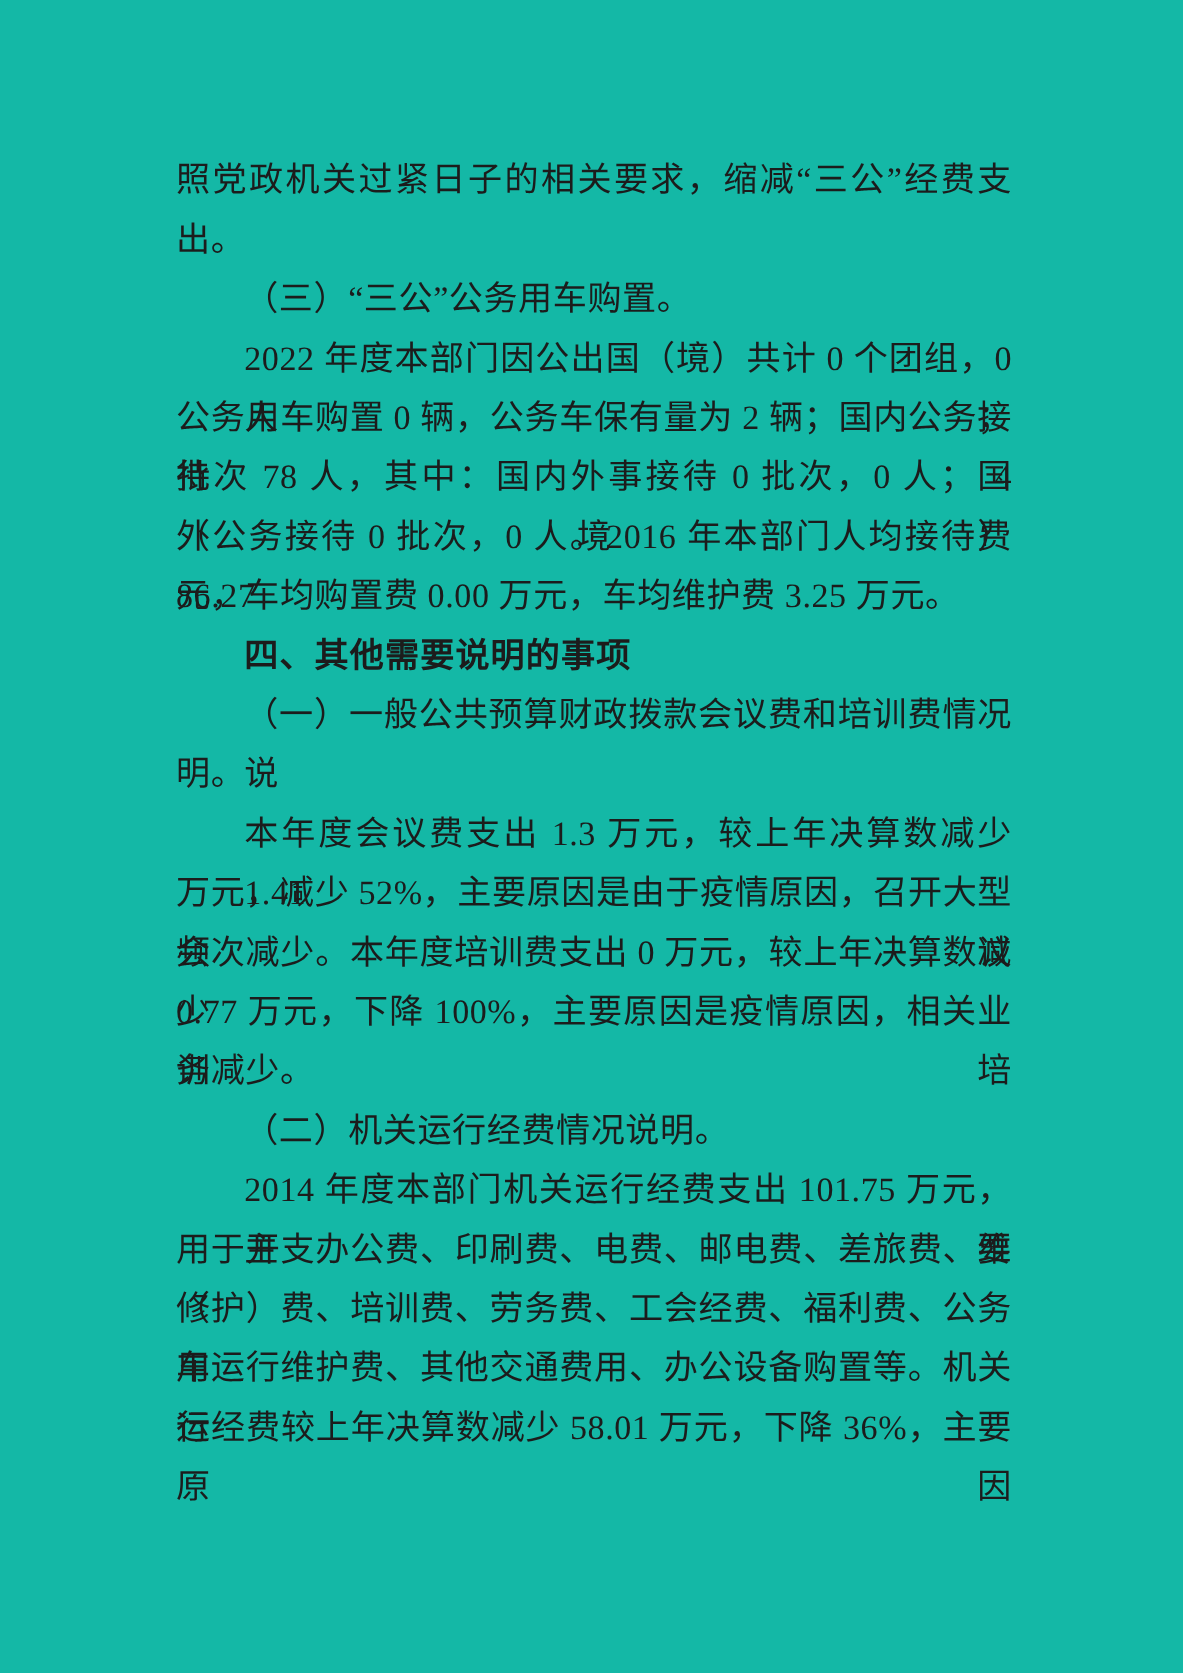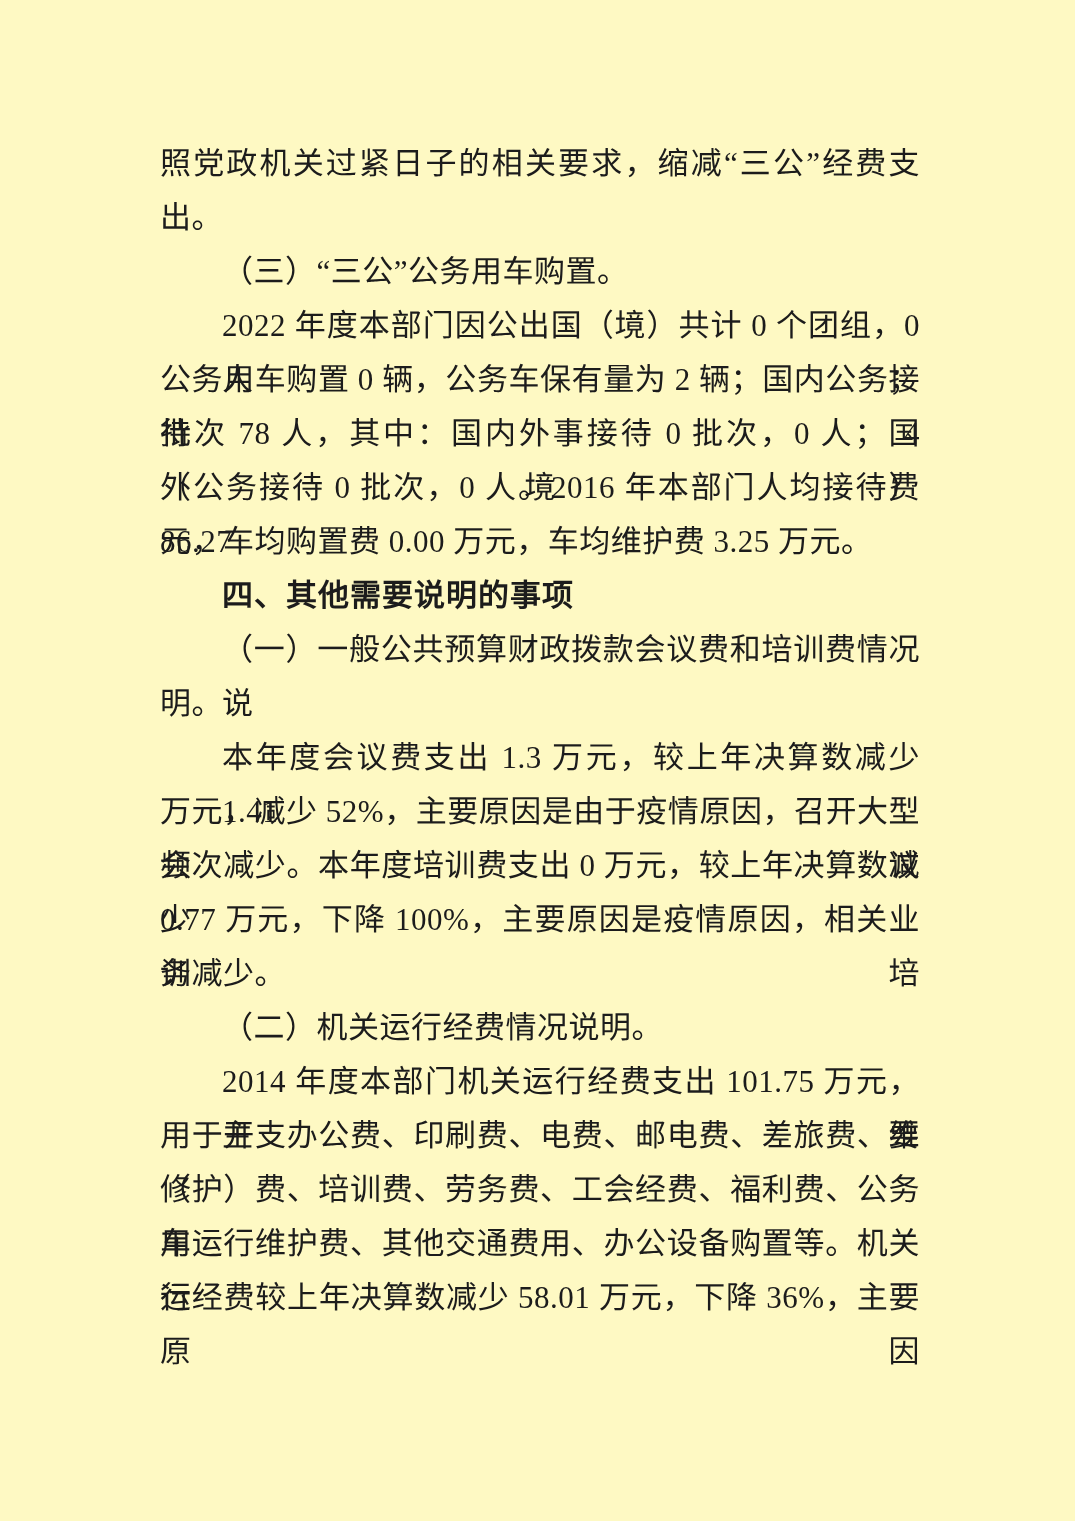--- a/index.html
+++ b/index.html
@@ -4,21 +4,21 @@
 <style>
   html, body {
     margin: 0;
     padding: 0;
     background: #ffffff;
   }
   .page {
     position: relative;
     width: 1075px;
     height: 1521px;
-    background: #fef9c3;
+    background: #14b8a6;
     overflow: hidden;
     color: #1c1c1c;
     font-family: "Liberation Serif", "DejaVu Serif", serif;
   }
   .text-block {
     position: absolute;
     left: 160px;
     top: 137px;
     width: 760px;
   }

